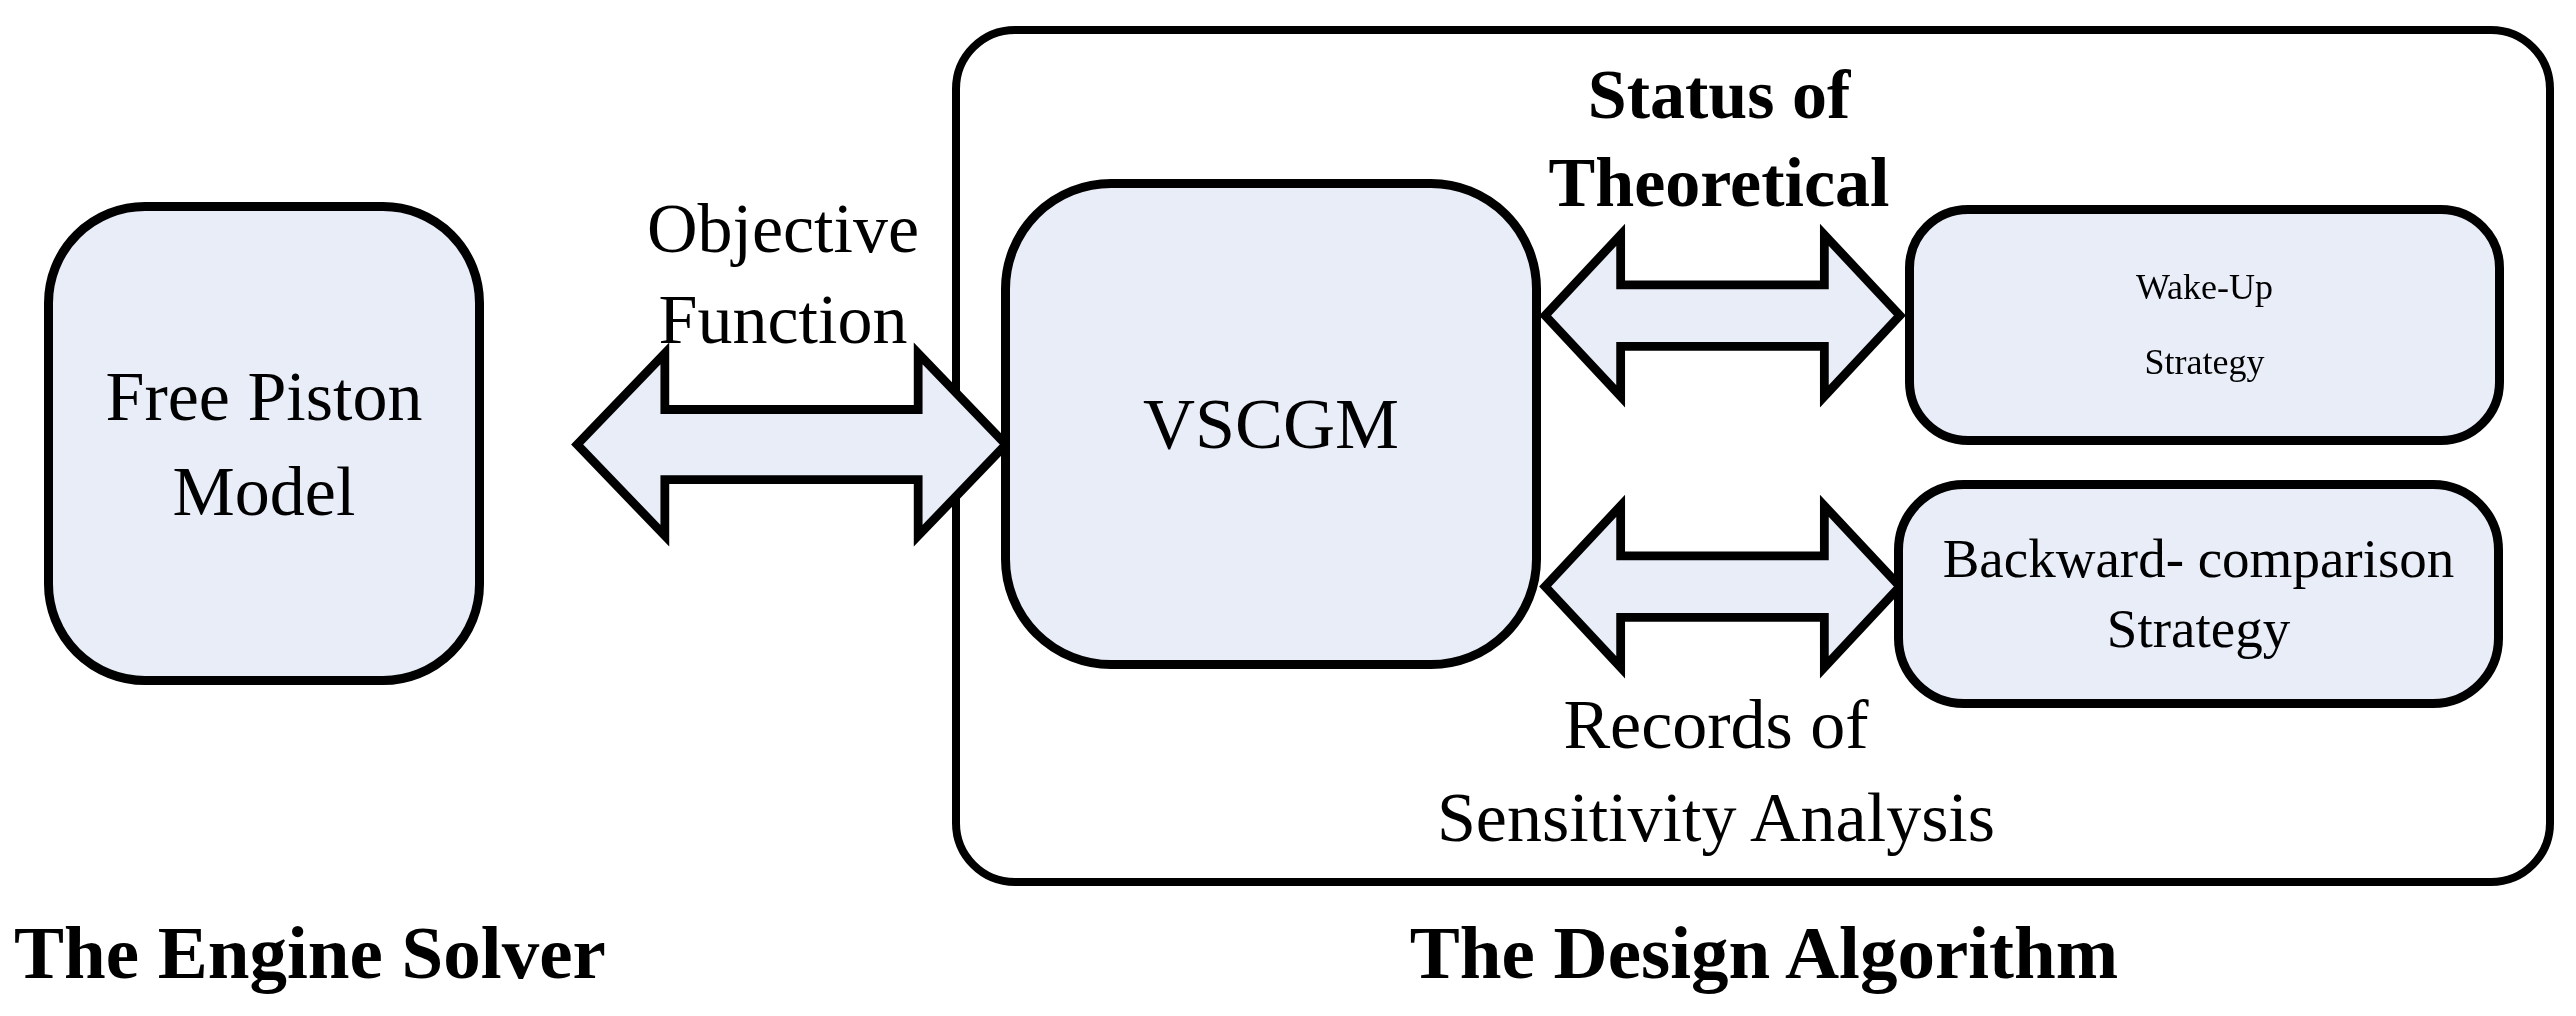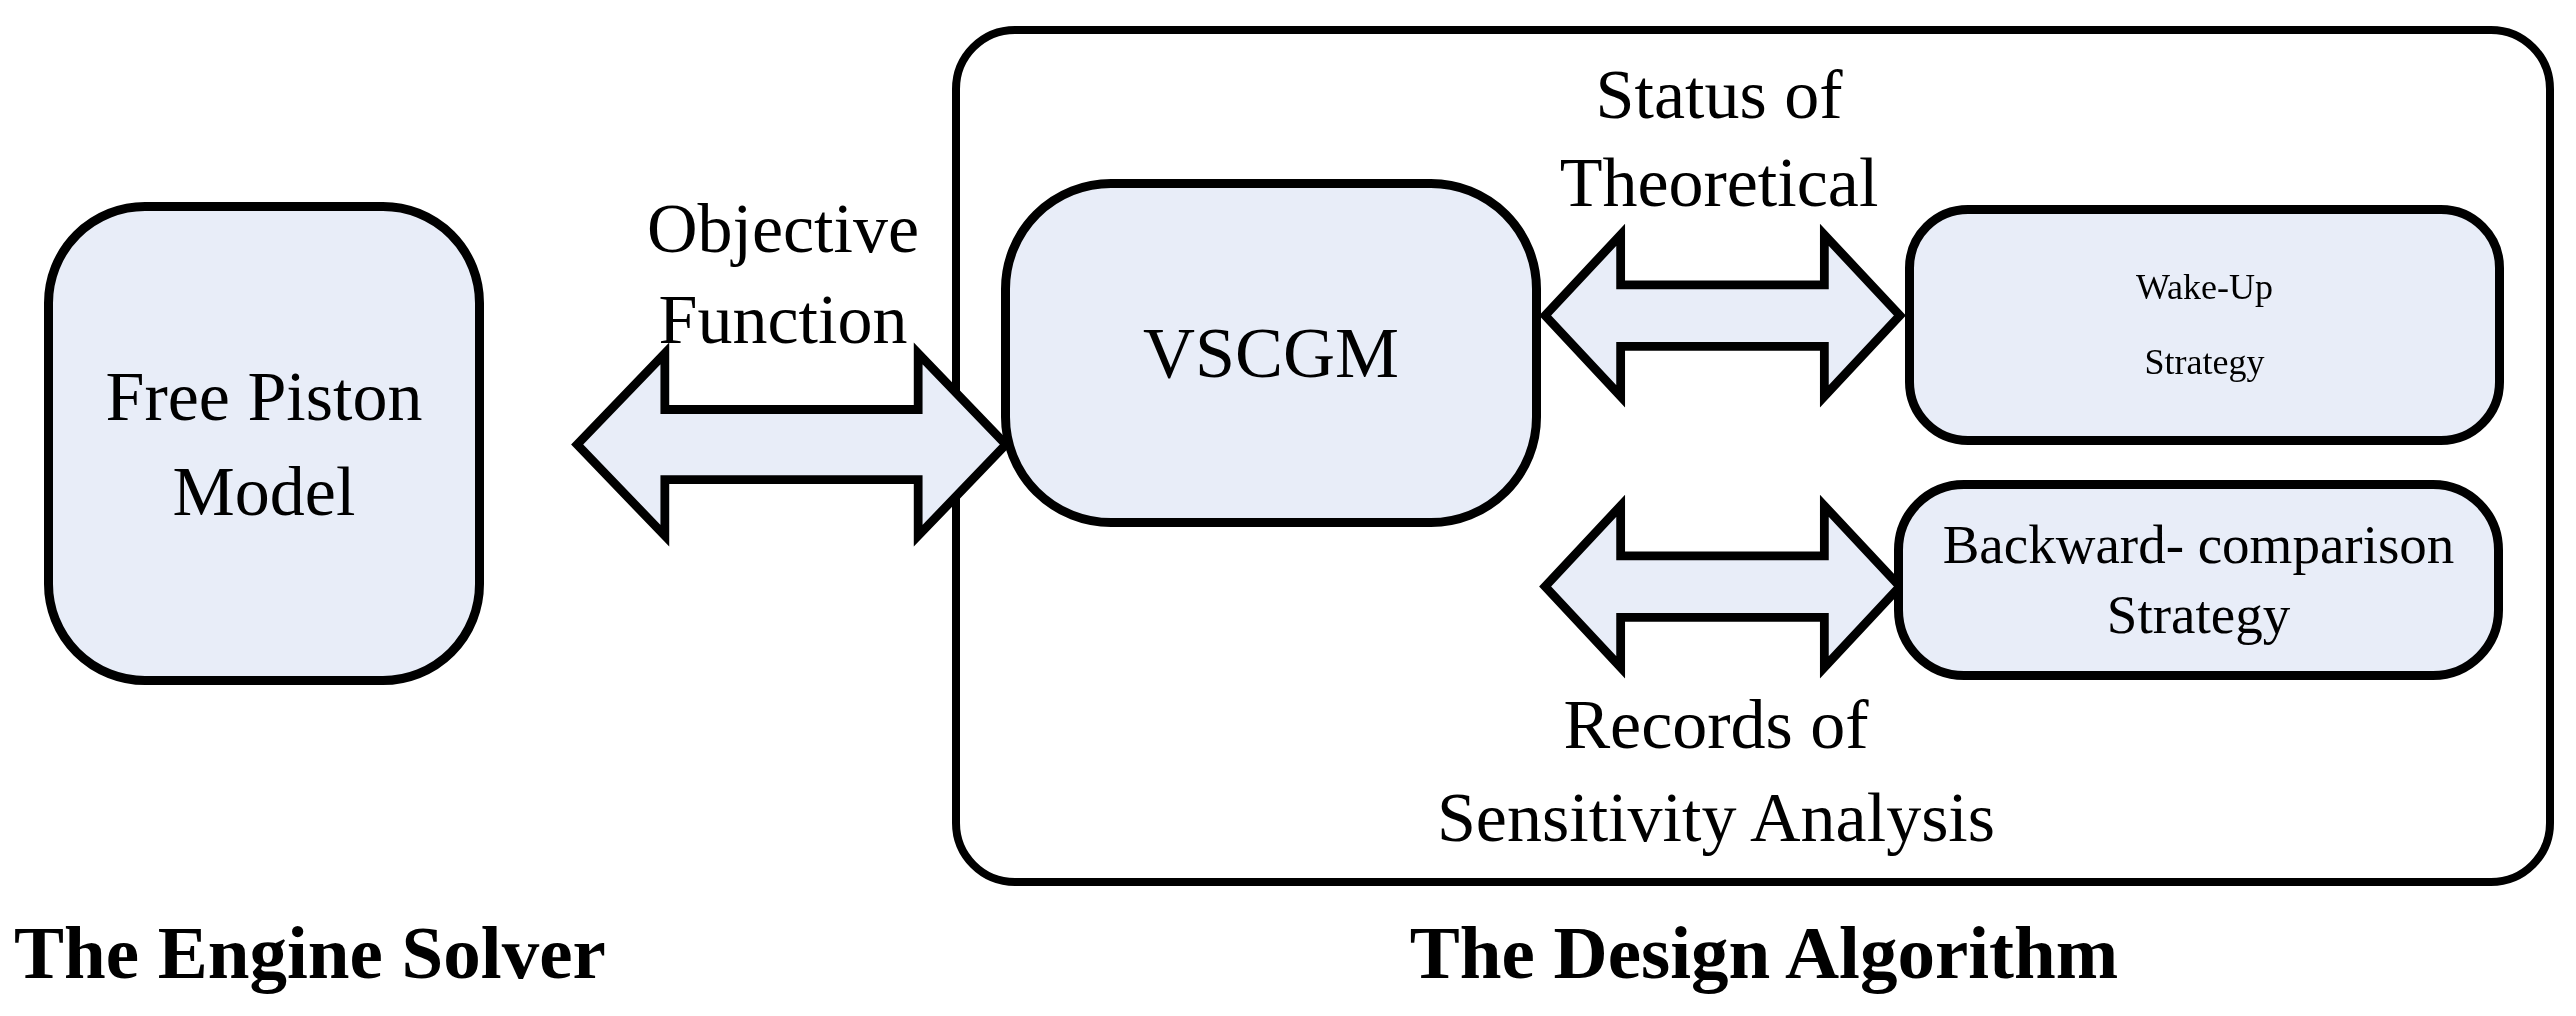--- a/index.html
+++ b/index.html
@@ -29,38 +29,38 @@
 
   .engine-box{left:44px;top:202px;width:440px;height:483px;border-radius:101px;}
   .engine-box .line{font-size:70px;line-height:95px;}
 
   .design-container{
     position:absolute;left:952px;top:26px;width:1602px;height:860px;
     border:8.8px solid var(--outline);border-radius:63px;
     box-sizing:border-box;background:transparent;
   }
 
-  .vscgm-box{left:1001px;top:179px;width:540px;height:348px;border-radius:110px;}
+  .vscgm-box{left:1001px;top:179px;width:540px;height:490px;border-radius:110px;}
   .vscgm-box .line{font-size:72px;line-height:97px;}
 
   .wakeup-box{left:1905px;top:205px;width:599px;height:240px;border-radius:63px;}
   .wakeup-box .line{font-size:36px;line-height:75px;text-align:center;}
 
-  .backward-box{left:1894px;top:480px;width:609px;height:200px;border-radius:70px;}
+  .backward-box{left:1894px;top:480px;width:609px;height:228px;border-radius:70px;}
   .backward-box .line{font-size:55px;line-height:70px;}
 
   .anno{
     position:absolute;text-align:center;transform:translateX(-50%);
     white-space:nowrap;
   }
   .anno .line{font-size:70px;}
   .anno-objective{left:783px;top:183px;}
   .anno-objective .line{line-height:91px;}
   .anno-status{left:1719px;top:51px;}
-  .anno-status .line{line-height:88px;}
+  .anno-status .line{line-height:88px;font-weight:bold;}
   .anno-records{left:1716px;top:678px;}
   .anno-records .line{line-height:93px;}
 
   .caption{
     position:absolute;font-weight:bold;font-size:75px;line-height:79px;
     white-space:nowrap;
   }
   .caption-engine{left:14px;top:913px;}
   .caption-design{left:1764px;top:913px;transform:translateX(-50%);}
 

